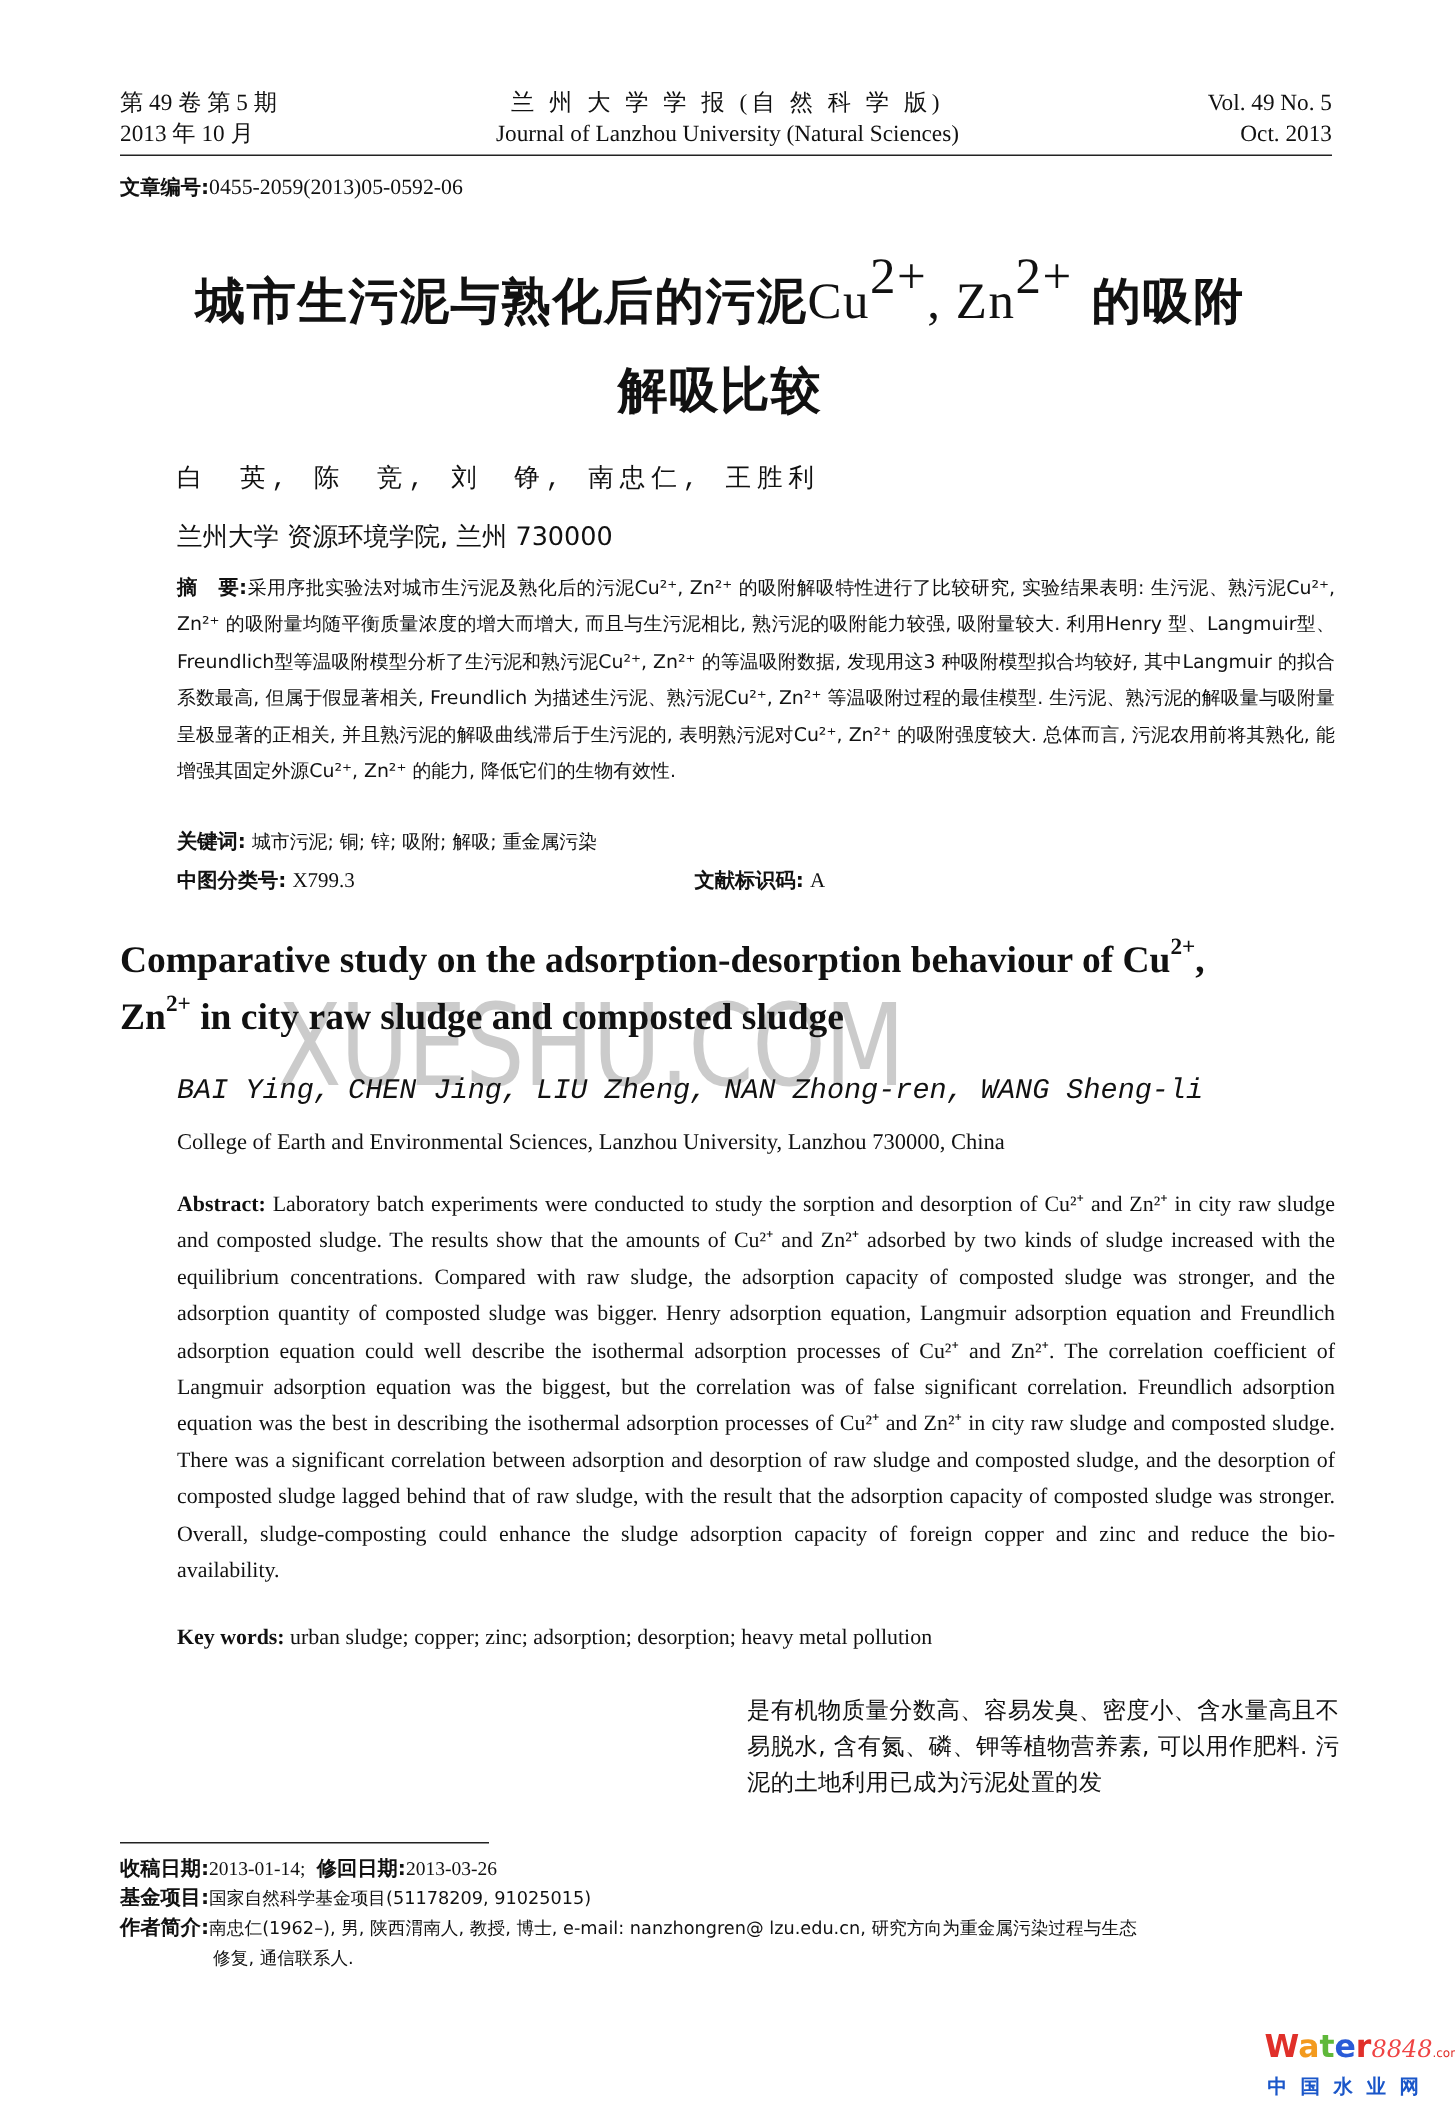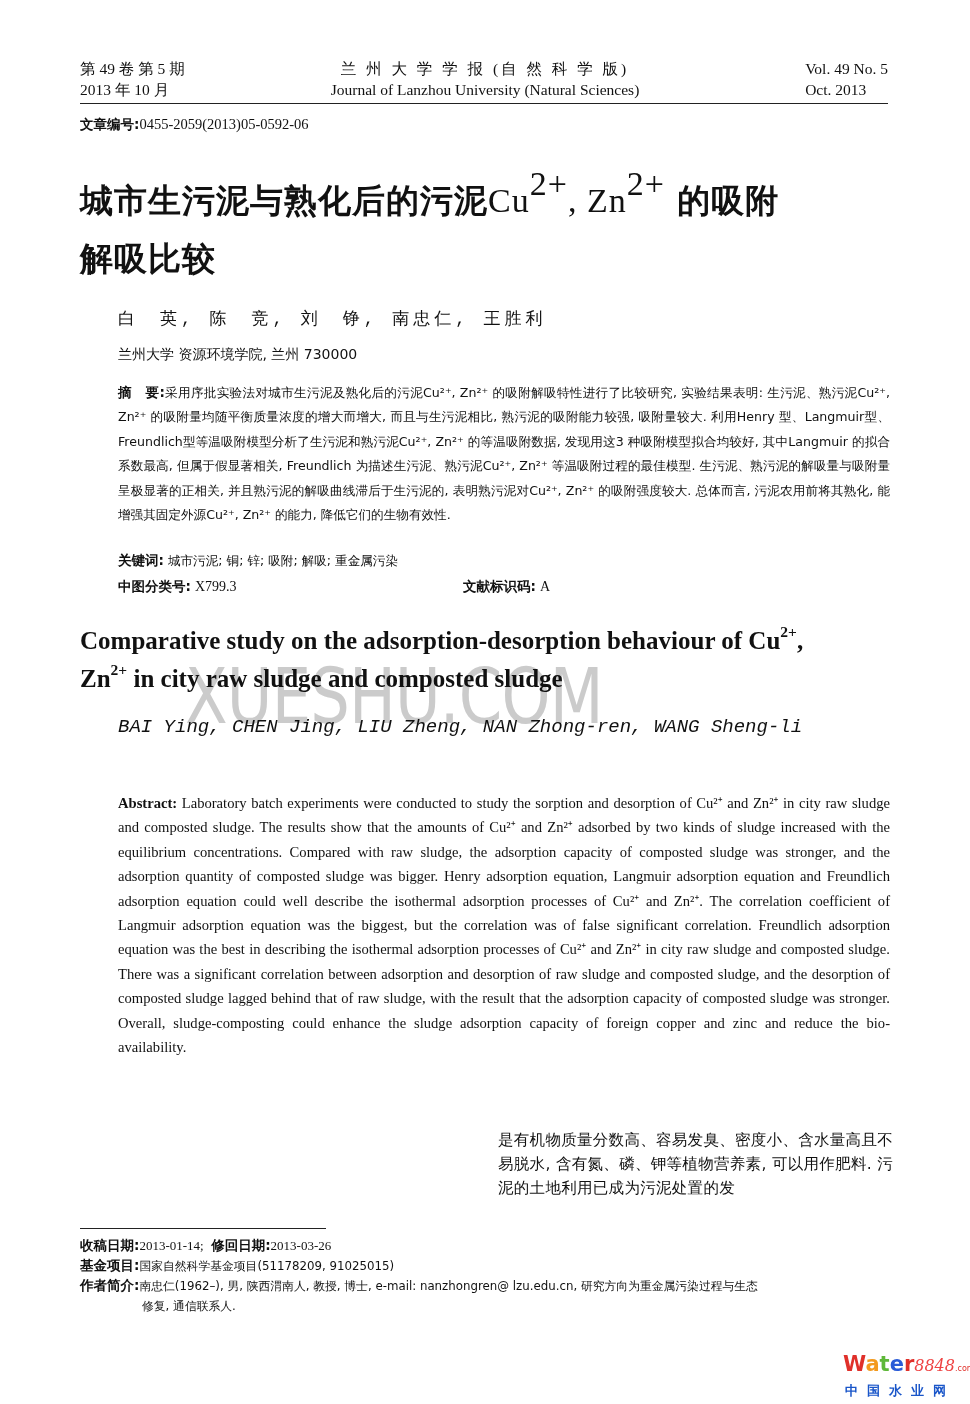--- a/index.html
+++ b/index.html
@@ -9,31 +9,31 @@
   }
   .page { position: absolute; left: 0; top: 0; width: 970px; height: 1404px; }
   .abs { position: absolute; }
   sup { font-size: 0.62em; line-height: 0; position: relative; top: -0.15em; vertical-align: super; }
 
   
   .hdr-left, .hdr-center, .hdr-right { top: 58px; font-size: 15.5px; line-height: 21px; }
   .hdr-left { left: 80px; font-family: "Liberation Serif", serif; }
   .hdr-center { left: 0; width: 970px; text-align: center; font-family: "Liberation Serif", serif; }
   .hdr-center .cn { letter-spacing: 3px; }
-  .hdr-right { right: 82px; text-align: left; font-family: "Liberation Serif", serif; }
+  .hdr-right { right: 82px; text-align: right; font-family: "Liberation Serif", serif; }
   .hdr-rule { left: 80px; top: 103px; width: 808px; height: 0; border-top: 1.5px solid #222; }
 
   .article-no { left: 80px; top: 116px; font-size: 14.5px; font-family: "Liberation Serif", serif; }
   .bold-label { font-family: "DejaVu Sans", sans-serif; font-weight: bold; font-size: 13.5px; }
 
-  .cn-title { left: 80px; top: 172px; width: 800px; font-family: "DejaVu Sans", sans-serif; font-weight: bold; font-size: 33px; line-height: 58px; letter-spacing: 1px; }
+  .cn-title { left: 80px; top: 172px; width: 800px; font-family: "DejaVu Sans", sans-serif; font-weight: bold; font-size: 33px; line-height: 58px; letter-spacing: 1px; text-align: center; }
   .cn-title .latin { font-family: "Liberation Serif", serif; font-weight: normal; font-size: 34px; }
 
   .cn-authors { left: 118px; top: 307px; font-family: Liberation Mono, monospace; font-size: 17px; letter-spacing: 4px; }
-  .cn-affil { left: 118px; top: 346px; font-family: "DejaVu Sans", sans-serif; font-size: 14px; }
+  .cn-affil { left: 118px; top: 346px; font-family: "DejaVu Sans", sans-serif; font-size: 17px; }
 
   .cn-abs { left: 118px; top: 380px; width: 772px; font-family: "DejaVu Sans", sans-serif; font-size: 12.6px; line-height: 24.4px; text-align: justify; }
   .cn-abs p { margin: 0; }
   .meta-line { left: 118px; font-family: "DejaVu Sans", sans-serif; font-size: 12.6px; }
   .meta-line .lat { font-family: "Liberation Serif", serif; font-size: 14px; }
 
   .en-title { left: 80px; top: 622px; width: 820px; font-family: "Liberation Serif", serif; font-weight: bold; font-size: 25px; line-height: 38px; }
   .en-authors { left: 118px; top: 716px; font-family: Liberation Mono, monospace; font-style: italic; font-size: 19px; }
   .en-affil { left: 118px; top: 754px; font-family: "Liberation Serif", serif; font-size: 15px; }
 
@@ -109,23 +109,27 @@
   </div>
 
   <div class="abs watermark">XUESHU.COM</div>
 
   <div class="abs en-title">
     <div><span>Comparative study on the adsorption-desorption behaviour of Cu</span><sup>2+</sup><span>,</span></div>
     <div><span>Zn</span><sup>2+</sup><span> in city raw sludge and composted sludge</span></div>
   </div>
 
   <div class="abs en-authors">BAI Ying, CHEN Jing, LIU Zheng, NAN Zhong-ren, WANG Sheng-li</div>
+  <div class="abs en-affil">College of Earth and Environmental Sciences, Lanzhou University, Lanzhou 730000, China</div>
 
   <div class="abs en-abs">
     <p><b>Abstract:</b> <span>Laboratory batch experiments were conducted to study the sorption and desorption of Cu²⁺ and Zn²⁺ in city raw sludge and composted sludge. The results show that the amounts of Cu²⁺ and Zn²⁺ adsorbed by two kinds of sludge increased with the equilibrium concentrations. Compared with raw sludge, the adsorption capacity of composted sludge was stronger, and the adsorption quantity of composted sludge was bigger. Henry adsorption equation, Langmuir adsorption equation and Freundlich adsorption equation could well describe the isothermal adsorption processes of Cu²⁺ and Zn²⁺. The correlation coefficient of Langmuir adsorption equation was the biggest, but the correlation was of false significant correlation. Freundlich adsorption equation was the best in describing the isothermal adsorption processes of Cu²⁺ and Zn²⁺ in city raw sludge and composted sludge. There was a significant correlation between adsorption and desorption of raw sludge and composted sludge, and the desorption of composted sludge lagged behind that of raw sludge, with the result that the adsorption capacity of composted sludge was stronger. Overall, sludge-composting could enhance the sludge adsorption capacity of foreign copper and zinc and reduce the bio-availability.</span></p>
+  </div>
+  <div class="abs en-kw">
+    <b>Key words:</b> <span>urban sludge; copper; zinc; adsorption; desorption; heavy metal pollution</span>
   </div>
 
   <div class="abs body-col body-right">
     <p>是有机物质量分数高、容易发臭、密度小、含水量高且不易脱水, 含有氮、磷、钾等植物营养素, 可以用作肥料. 污泥的土地利用已成为污泥处置的发</p>
   </div>
 
   <div class="abs fn-rule"></div>
   <div class="abs fn" style="top:1236px;">
     <span class="bold-label">收稿日期:</span><span class="lat">2013-01-14;</span>
     &nbsp;<span class="bold-label">修回日期:</span><span class="lat">2013-03-26</span>

